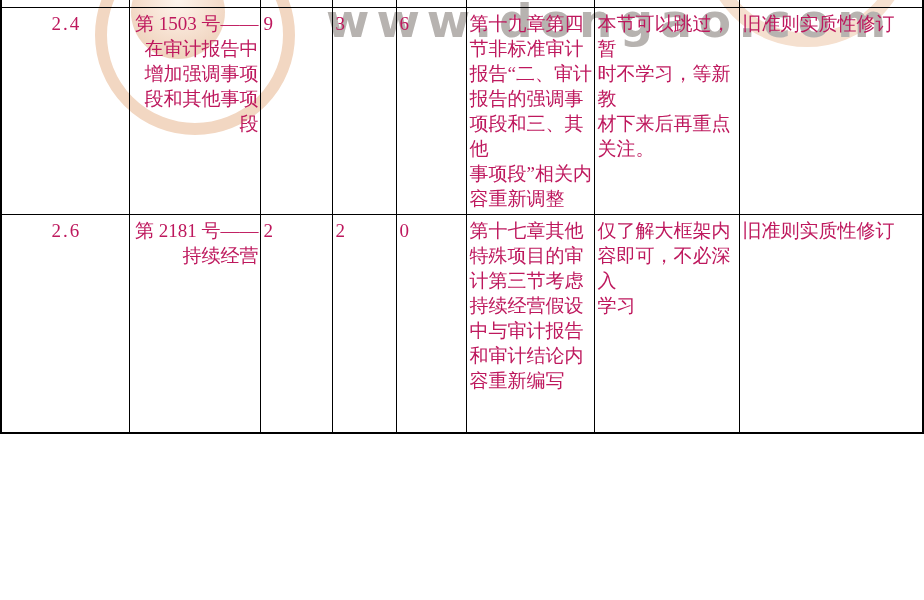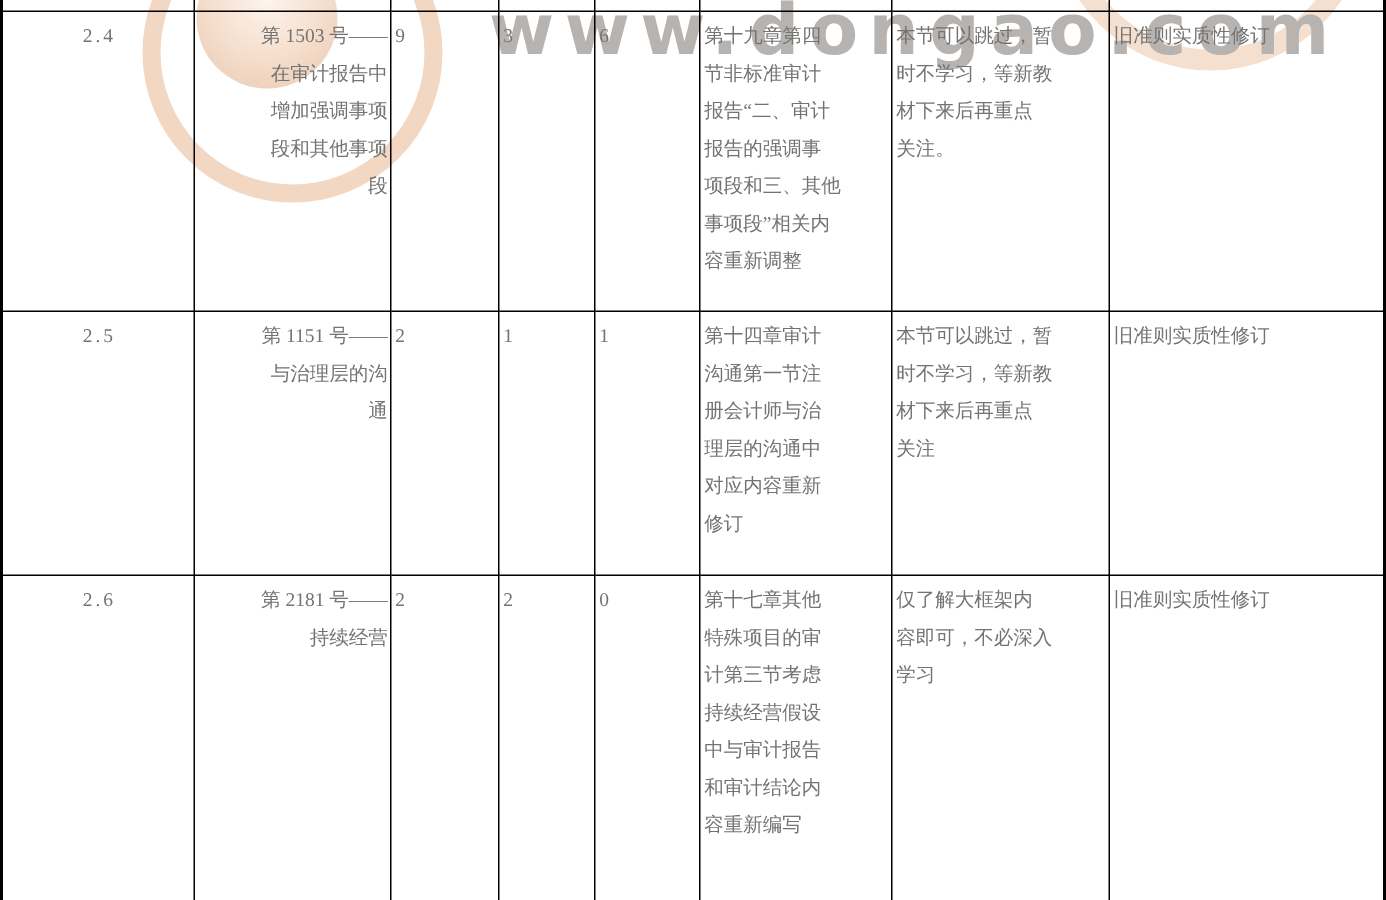--- a/index.html
+++ b/index.html
@@ -39,22 +39,22 @@
   
   table.doc{
     position:absolute;left:0;top:0;z-index:2;
     width:922px;border-collapse:collapse;table-layout:fixed;
     border:2px solid #000;border-top:none;
     background:transparent;
   }
   table.doc td{
     border:1px solid #000;
     background:transparent;
-    color:#737373;
-    font-size:13px;line-height:25px;
+    color:#be185d;
+    font-size:19px;line-height:25px;
     vertical-align:top;
     padding:3px 1px 3px 3px;
     white-space:pre-line;
     overflow:hidden;
   }
   tr.row-partial td{border-top:none;height:7px;padding:0;}
   tr.row-main.r1{height:200px;}
   tr.row-main.r2{height:176px;}
   tr.row-main.r3{height:218px;}
   td.c-id{
@@ -122,40 +122,20 @@
 项段和三、其他
 事项段”相关内
 容重新调整</td>
       <td class="c-advice">本节可以跳过，暂
 时不学习，等新教
 材下来后再重点
 关注。</td>
       <td class="c-type">旧准则实质性修订</td>
     </tr>
 
-    <tr class="row-main r2">
-      <td class="c-id">2.5</td>
-      <td class="c-name">第 1151 号——
-与治理层的沟
-通</td>
-      <td class="c-num">2</td>
-      <td class="c-num">1</td>
-      <td class="c-num">1</td>
-      <td class="c-change">第十四章审计
-沟通第一节注
-册会计师与治
-理层的沟通中
-对应内容重新
-修订</td>
-      <td class="c-advice">本节可以跳过，暂
-时不学习，等新教
-材下来后再重点
-关注</td>
-      <td class="c-type">旧准则实质性修订</td>
-    </tr>
 
     <tr class="row-main r3">
       <td class="c-id">2.6</td>
       <td class="c-name">第 2181 号——
 持续经营</td>
       <td class="c-num">2</td>
       <td class="c-num">2</td>
       <td class="c-num">0</td>
       <td class="c-change">第十七章其他
 特殊项目的审

